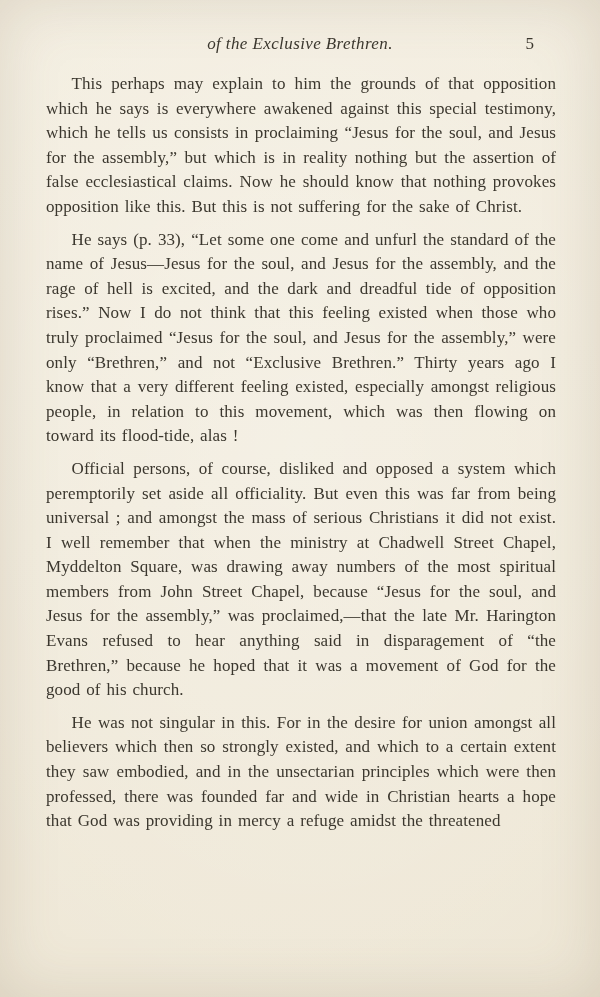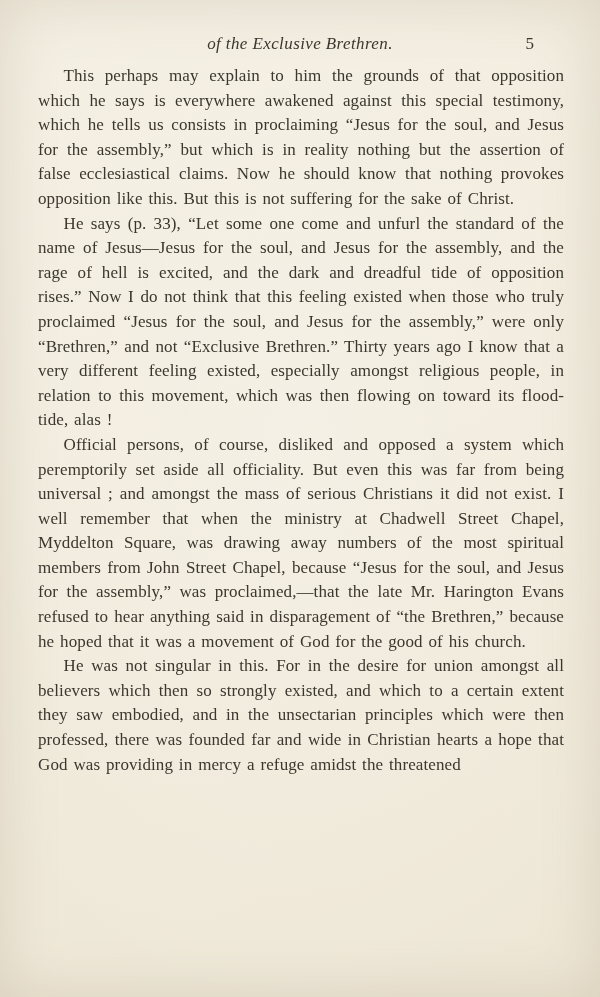--- a/index.html
+++ b/index.html
@@ -52,21 +52,21 @@
     top: 64px;
     left: 38px;
     right: 36px;
     font-size: 17px;
     line-height: 24.6px;
     text-align: justify;
     letter-spacing: 0.1px;
     word-spacing: 1.5px;
   }
   .page-body p {
-    margin: 0;
+    margin: 8px;
     padding: 0;
     text-indent: 1.5em;
   }
 </style>
 </head>
 <body>
 
 <div class="scan-page">
 
   <div class="page-header">

